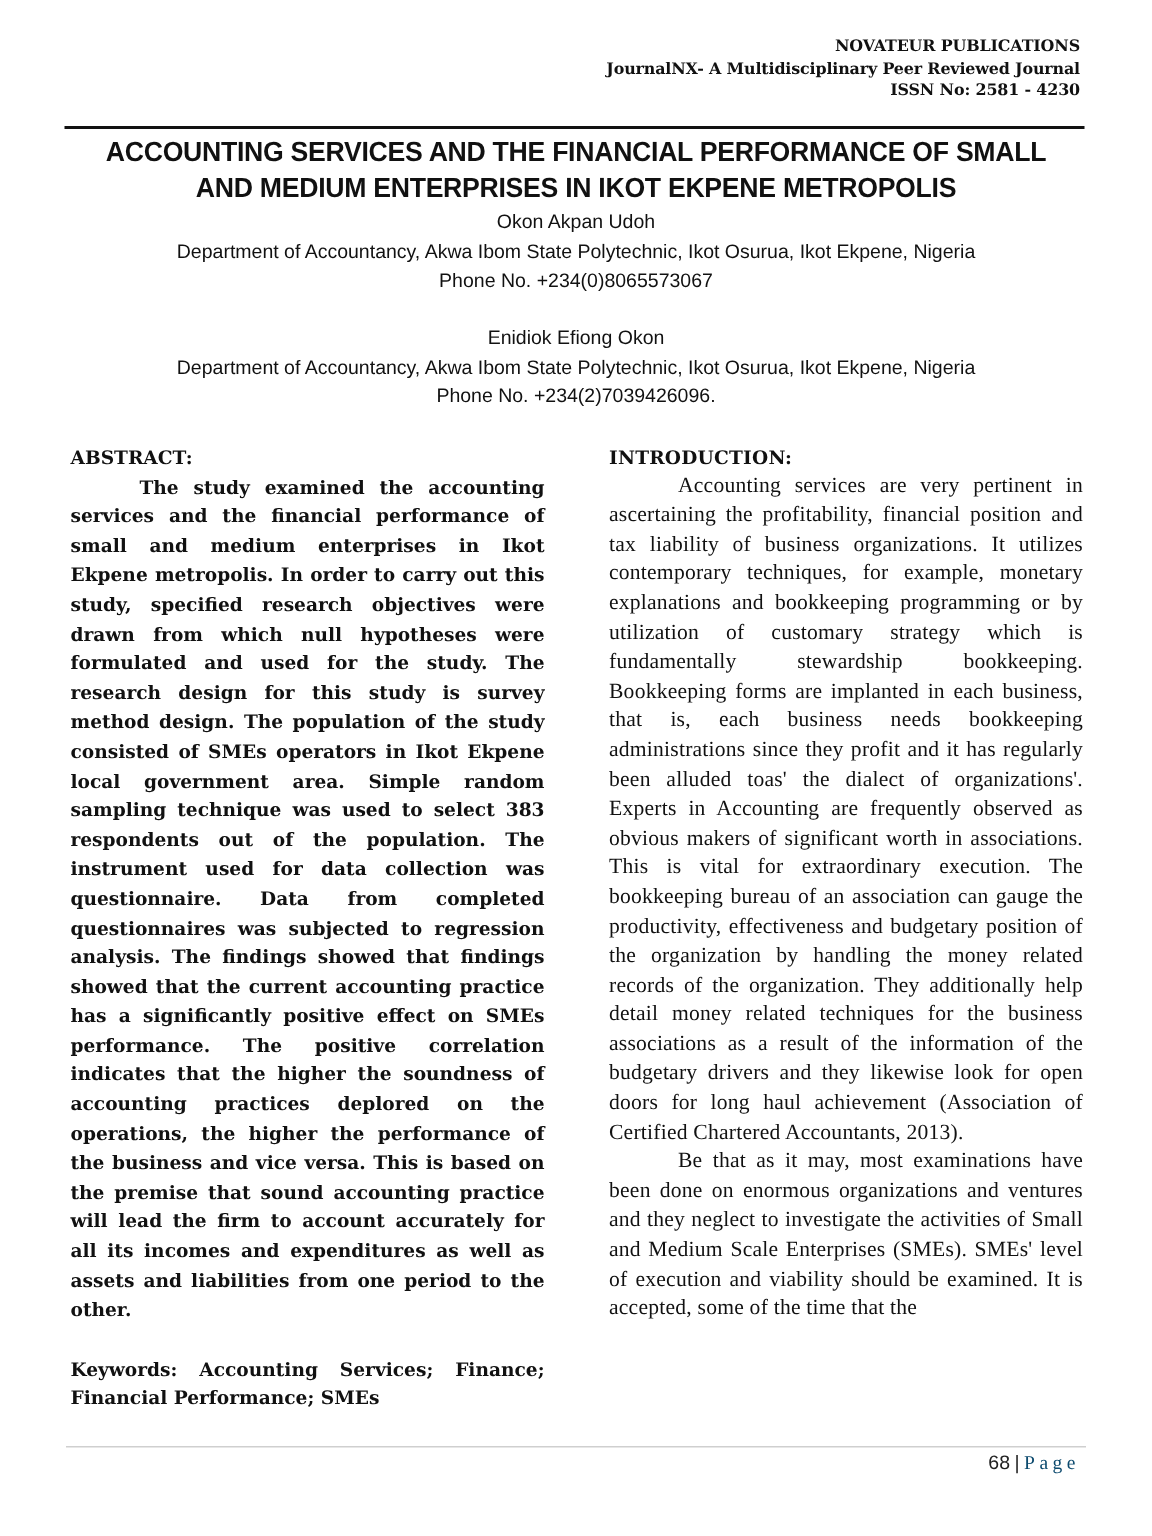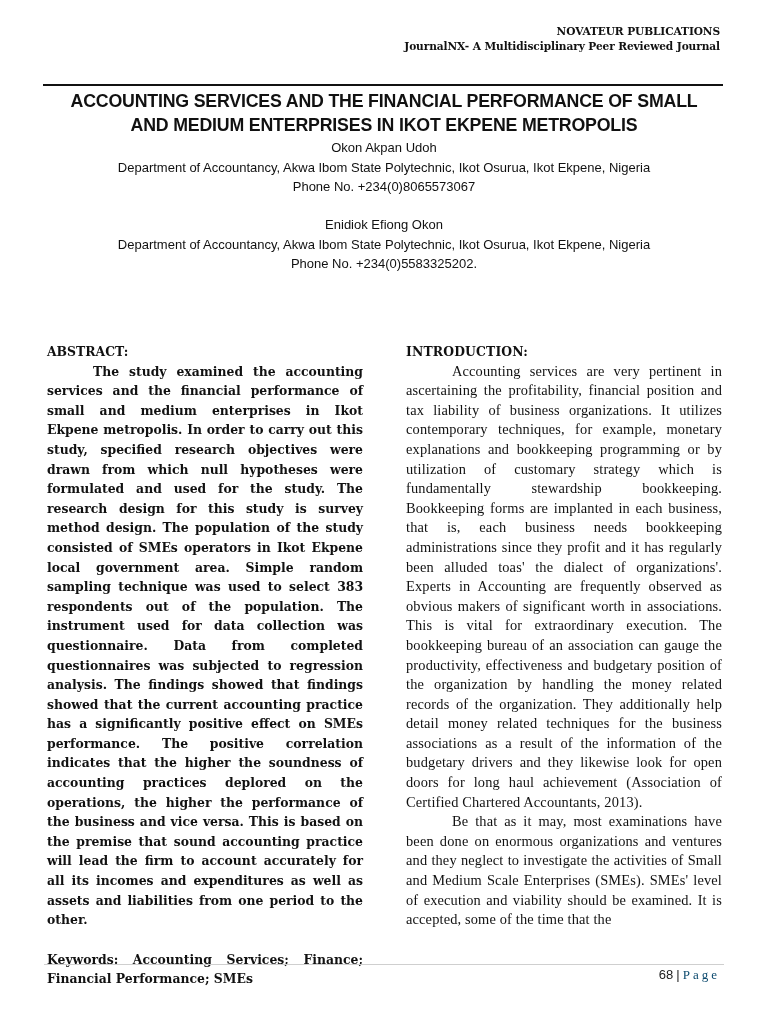--- a/index.html
+++ b/index.html
@@ -60,21 +60,20 @@
     }
     .author-1 { top: 138px; }
     .author-2 { top: 215px; }
 
     .column {
       position: absolute;
       top: 295px;
       width: 316px;
       font-size: 13px;
       line-height: 19.6px;
-      margin-top: 47px;
     }
     .col-left {
       left: 47px;
       font-weight: bold;
       font-family: "DejaVu Serif", serif;
       font-size: 12.4px;
     }
     .col-right {
       left: 406px;
       font-family: "Liberation Serif", serif;
@@ -117,39 +116,40 @@
     }
     .page-number .sep { color: #222; margin: 0 3px; }
     .page-number .page-word { color: #0c4a6e; letter-spacing: 3px; font-family: "Liberation Serif", serif; }
   </style>
 </head>
 <body>
 
 <div class="journal-header">
   <div>NOVATEUR PUBLICATIONS</div>
   <div>JournalNX- A Multidisciplinary Peer Reviewed Journal</div>
+  <div>ISSN No: 2581 - 4230</div>
 </div>
 
 <div class="header-rule"></div>
 
 <div class="title">
   <div>ACCOUNTING SERVICES AND THE FINANCIAL PERFORMANCE OF SMALL</div>
   <div>AND MEDIUM ENTERPRISES IN IKOT EKPENE METROPOLIS</div>
 </div>
 
 <div class="author-block author-1">
   <div>Okon Akpan Udoh</div>
   <div>Department of Accountancy, Akwa Ibom State Polytechnic, Ikot Osurua, Ikot Ekpene, Nigeria</div>
   <div>Phone No. +234(0)8065573067</div>
 </div>
 
 <div class="author-block author-2">
   <div>Enidiok Efiong Okon</div>
   <div>Department of Accountancy, Akwa Ibom State Polytechnic, Ikot Osurua, Ikot Ekpene, Nigeria</div>
-  <div>Phone No. +234(0)5583325202.</div>
+  <div>Phone No. +234(2)7039426096.</div>
 </div>
 
 <div class="column col-left">
   <p class="section-heading">ABSTRACT:</p>
   <p class="para">The study examined the accounting services and the financial performance of small and medium enterprises in Ikot Ekpene metropolis. In order to carry out this study, specified research objectives were drawn from which null hypotheses were formulated and used for the study. The research design for this study is survey method design. The population of the study consisted of SMEs operators in Ikot Ekpene local government area. Simple random sampling technique was used to select 383 respondents out of the population. The instrument used for data collection was questionnaire. Data from completed questionnaires was subjected to regression analysis. The findings showed that findings showed that the current accounting practice has a significantly positive effect on SMEs performance. The positive correlation indicates that the higher the soundness of accounting practices deplored on the operations, the higher the performance of the business and vice versa. This is based on the premise that sound accounting practice will lead the firm to account accurately for all its incomes and expenditures as well as assets and liabilities from one period to the other.</p>
   <p class="keywords">Keywords: Accounting Services; Finance; Financial Performance; SMEs</p>
 </div>
 
 <div class="column col-right">
   <p class="section-heading">INTRODUCTION:</p>

